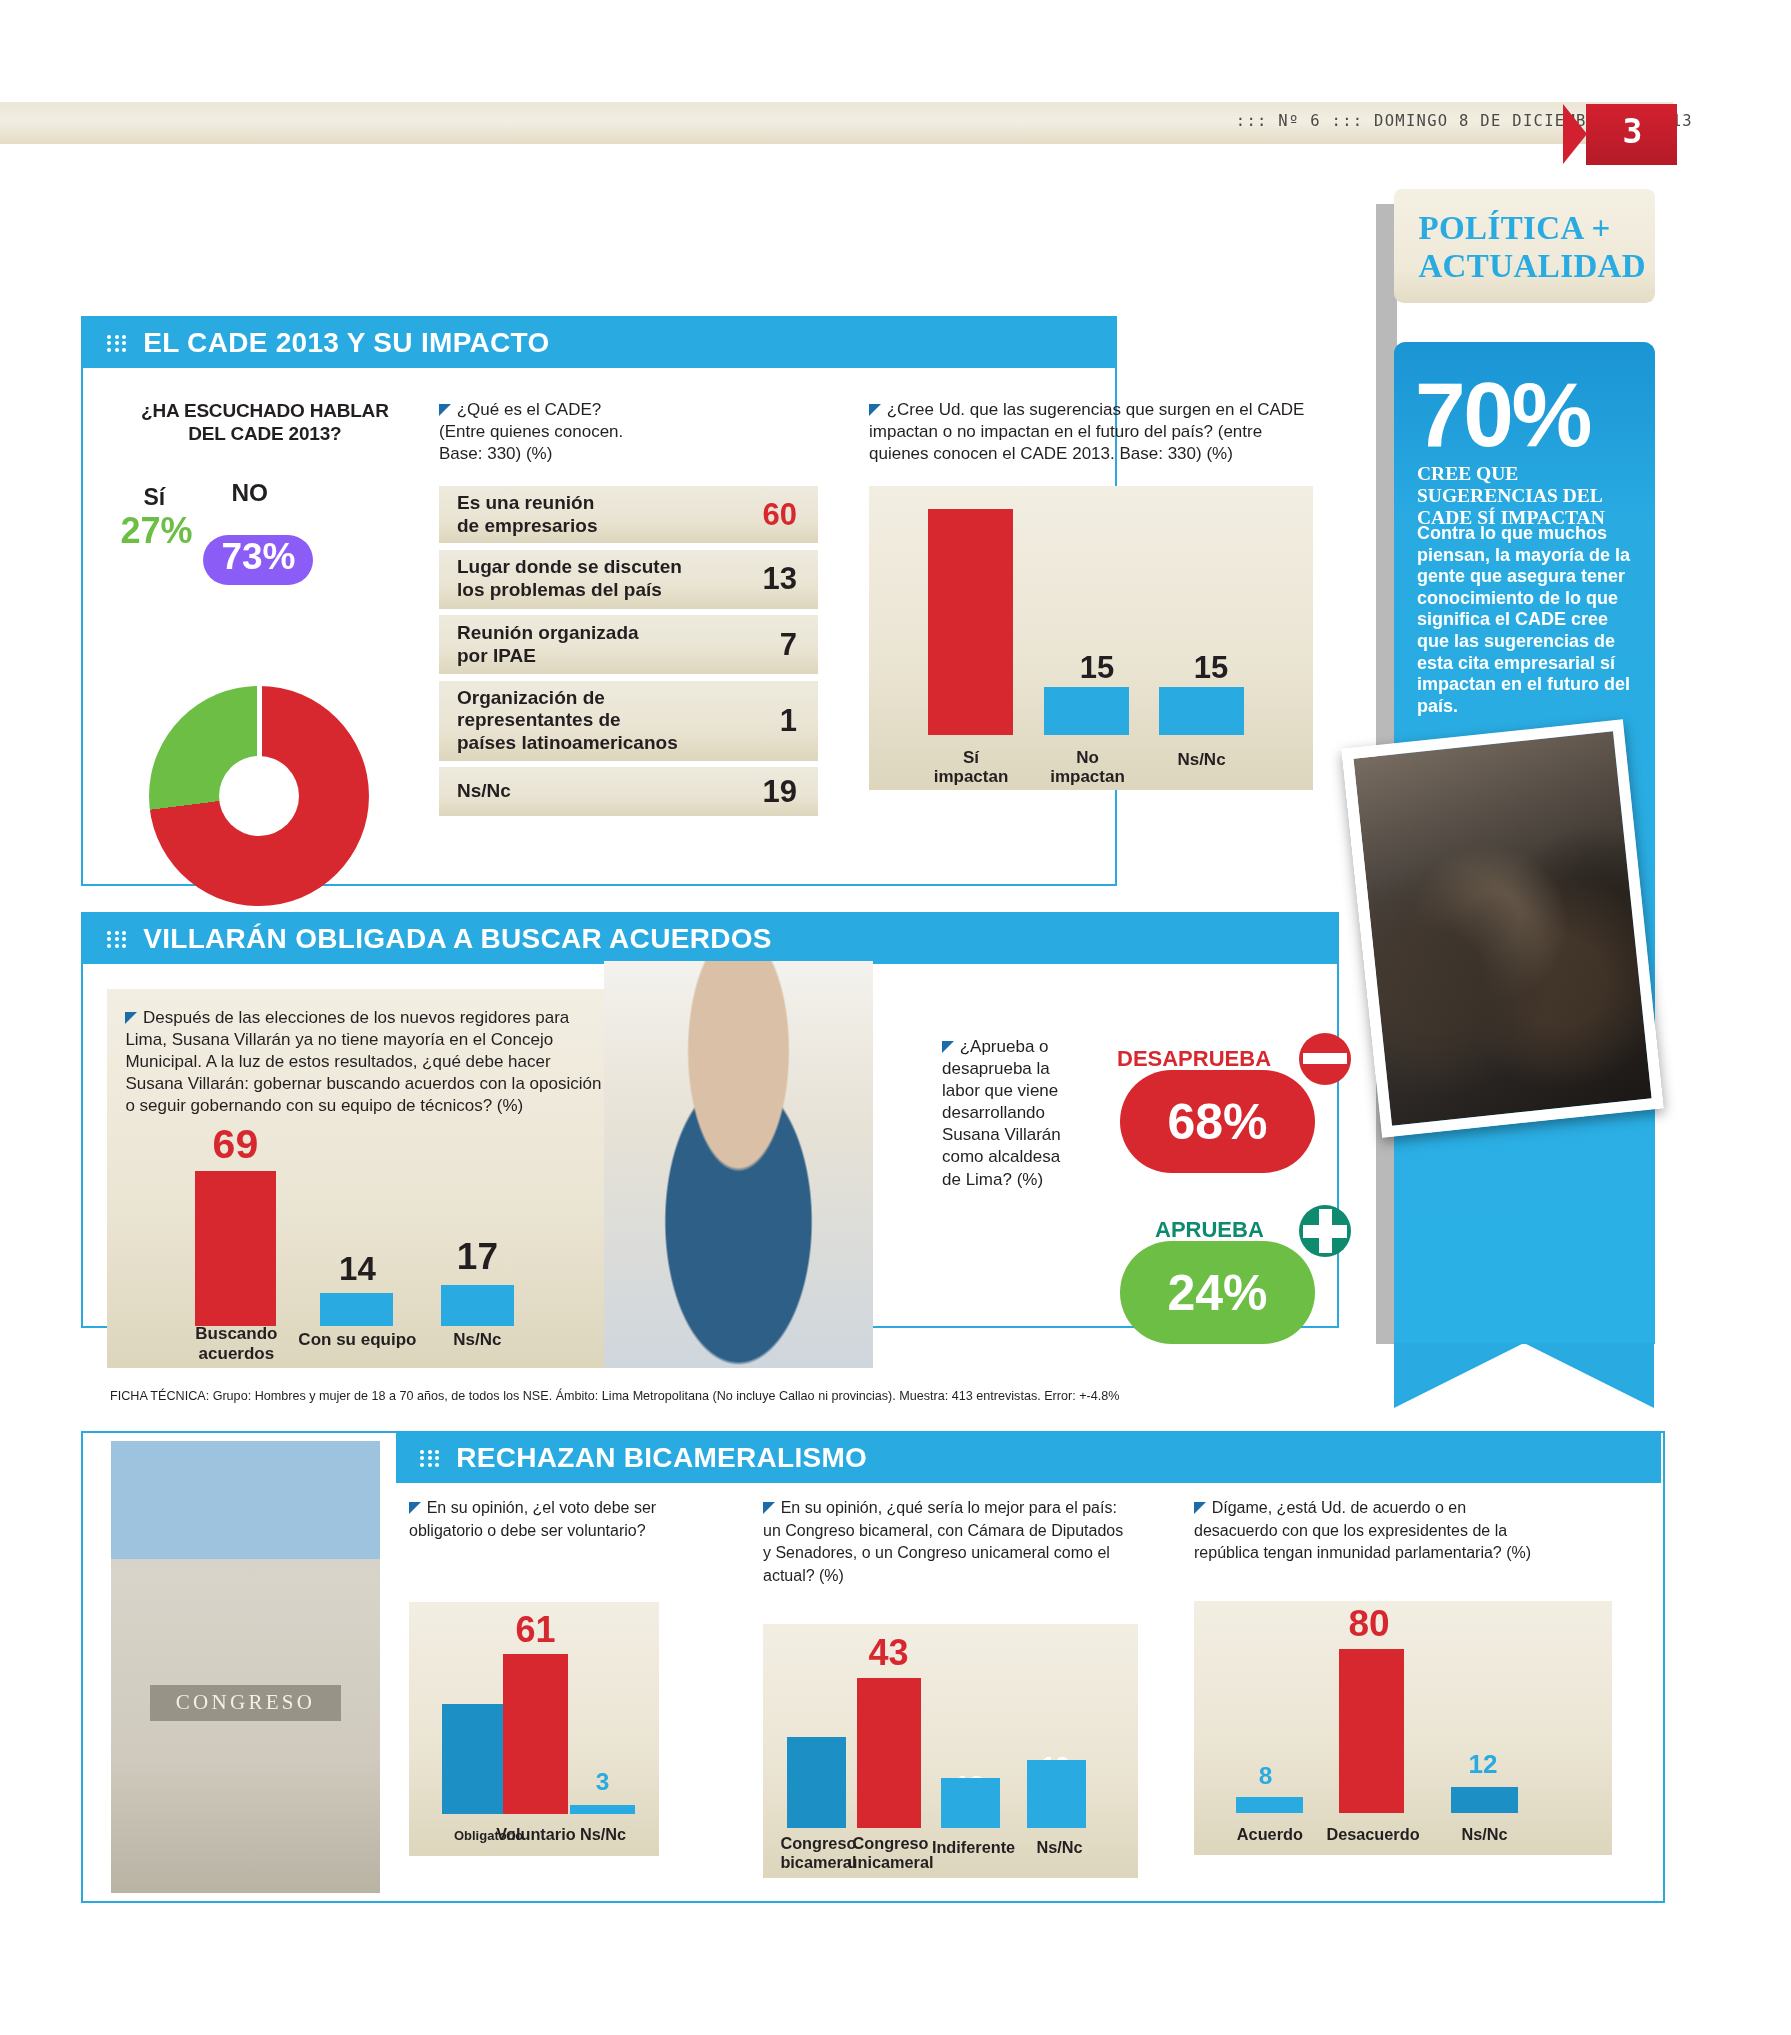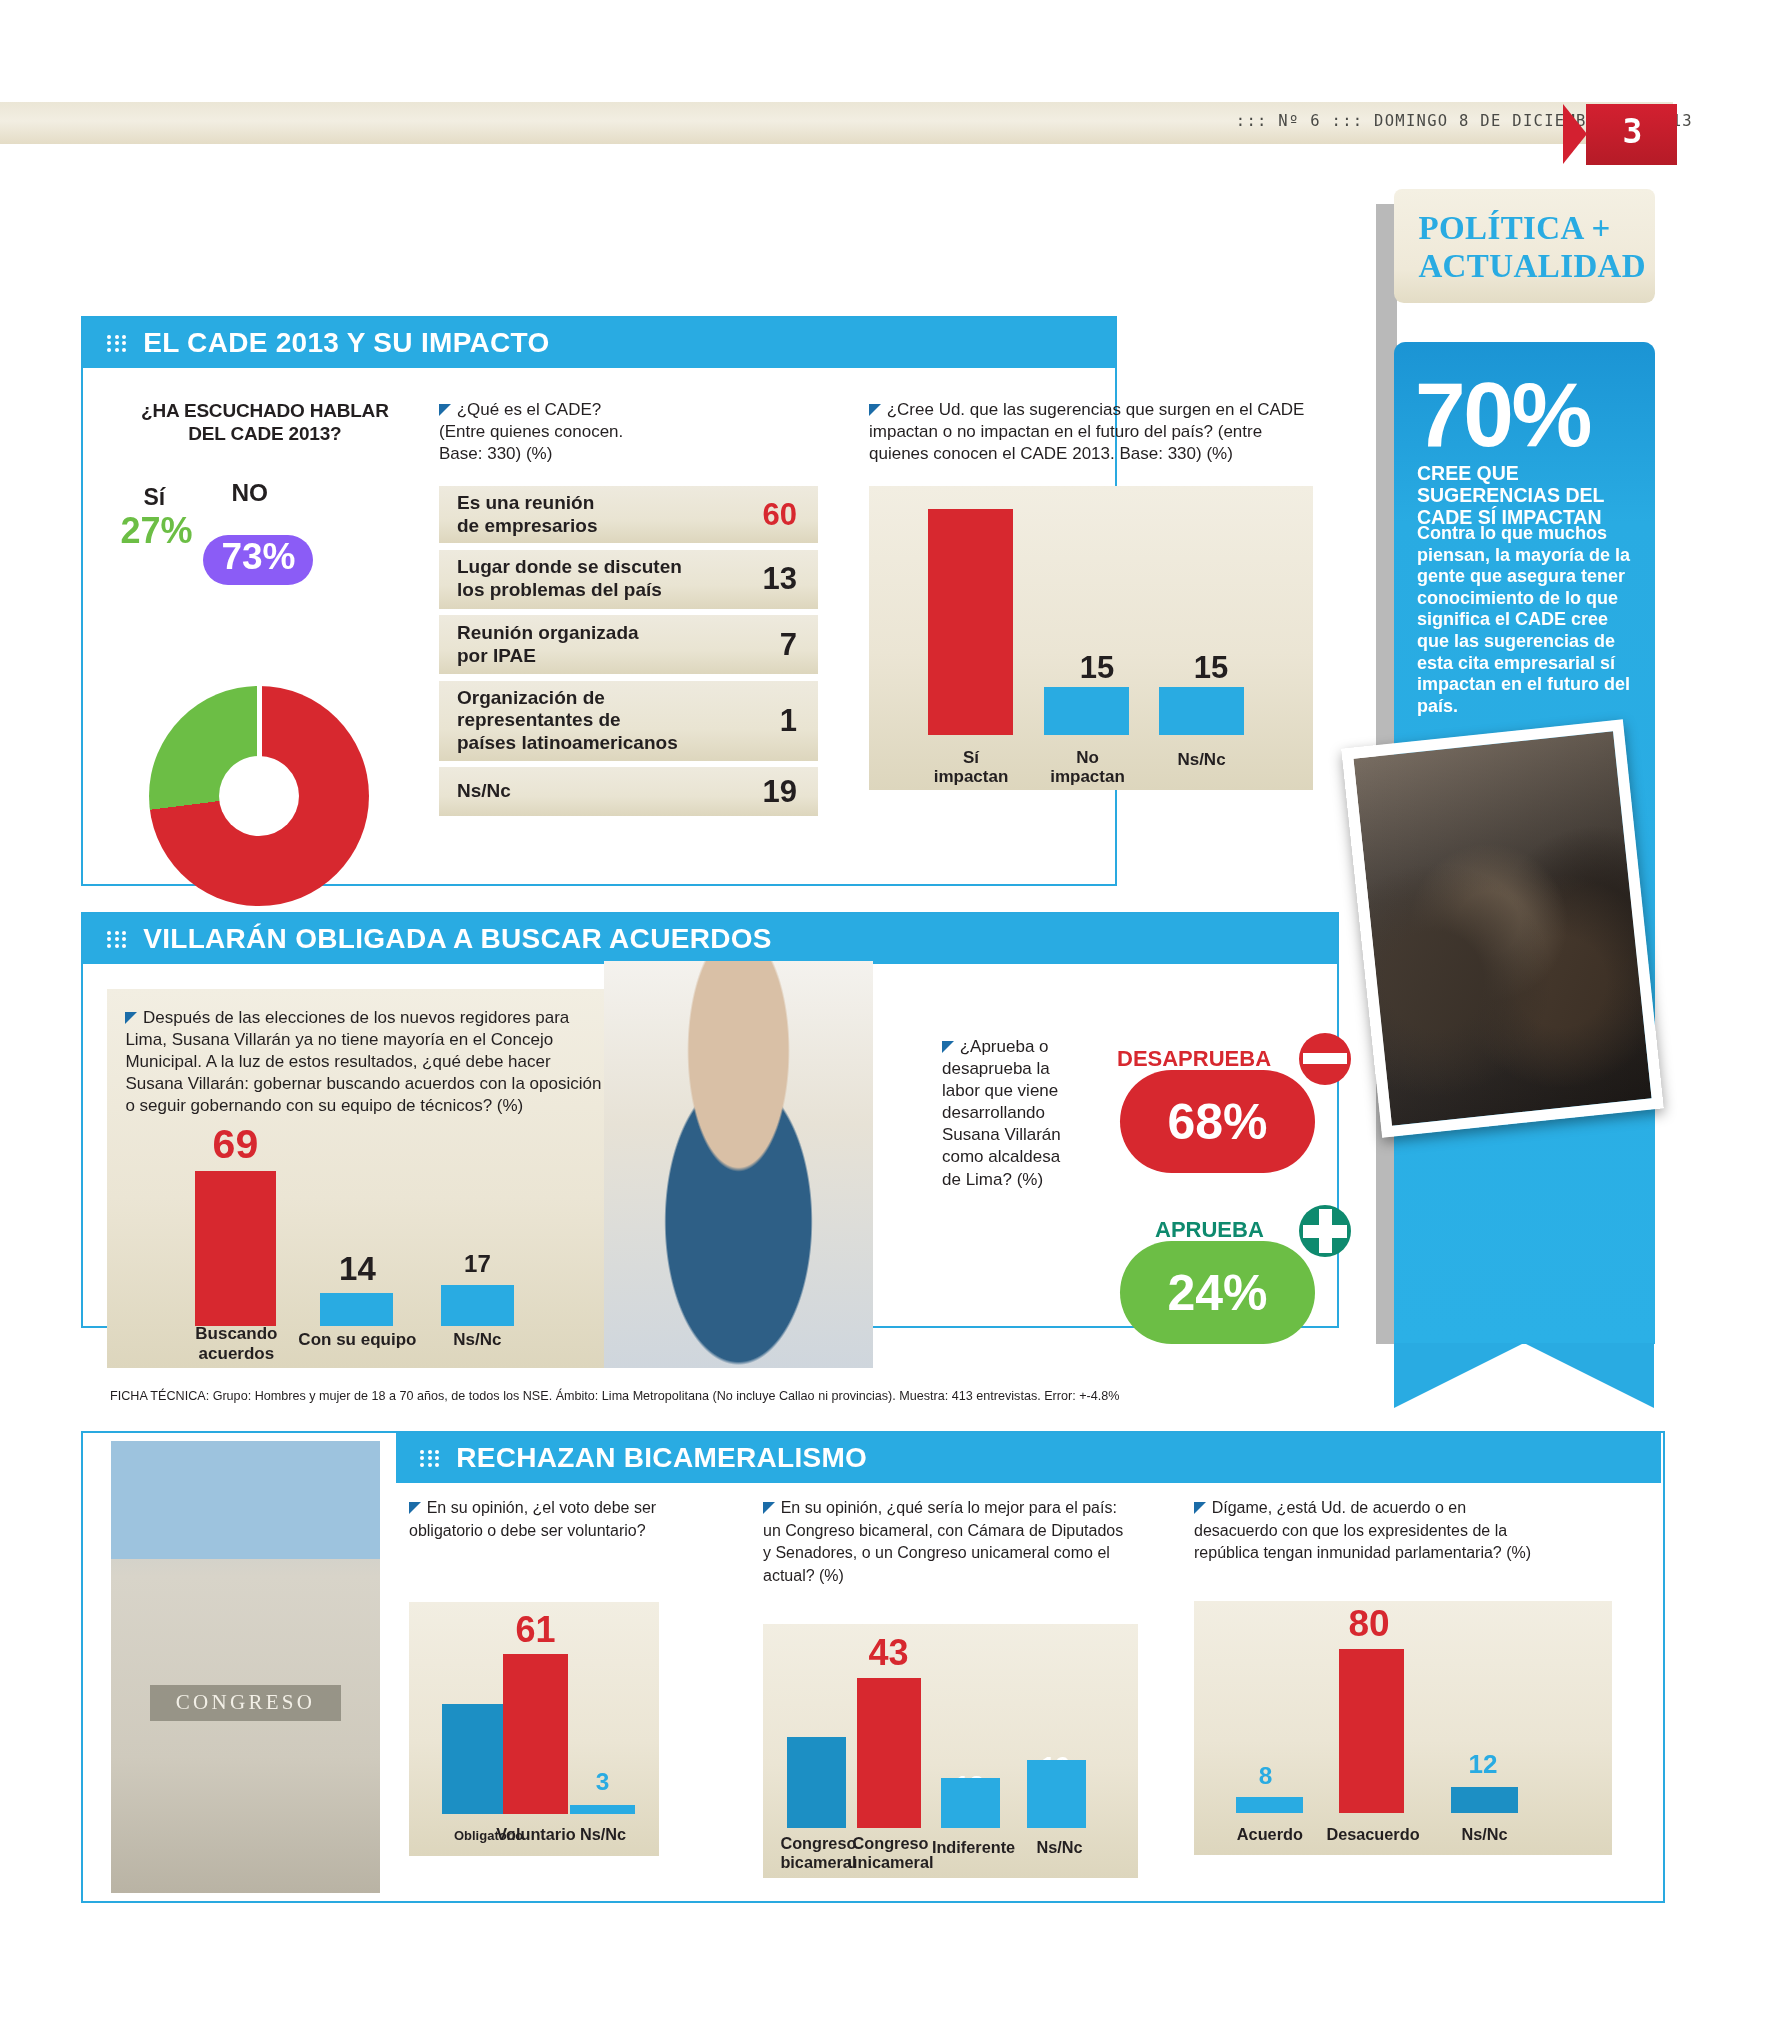--- a/index.html
+++ b/index.html
@@ -153,21 +153,21 @@
   .ribbon-blue {
     position: absolute;
     background: linear-gradient(to bottom, #1b94d4 0%, #29abe2 18%, #2bb0e6 100%);
     border-radius: 11.4px 11.4px 0 0;
   }
   .ribbon-big {
     font-size: 91px; font-weight: bold; color: #fff; line-height: 0.92;
     letter-spacing: -2.4px;
   }
   .ribbon-sub {
-    font-size: 19.5px; font-weight: bold; color: #fff; line-height: 1.12;
+    font-size: 19.5px; font-weight: bold; color: #fff; line-height: 1.12; font-family: Liberation Serif, serif;
   }
   .ribbon-body {
     font-size: 18px; font-weight: bold; color: #fff; line-height: 1.2;
   }
   .ribbon-tail {
     position: absolute; width: 0; height: 0;
   }
 
   
   .photo-audience {
@@ -358,21 +358,21 @@
       <span>o seguir gobernando con su equipo de técnicos? (%)</span>
     </div>
     <div class="barval" style="left:75px; bottom:200px; width:106px; font-size:41px; color:#d7282f;">69</div>
     <div class="bar red" style="left:88px; bottom:42px; width:81px; height:155px;"></div>
     <div class="barlbl" style="left:64px; bottom:4.9px; width:130px;">Buscando<br>acuerdos</div>
 
     <div class="barval" style="left:181px; bottom:80px; width:138px; font-size:33px; color:#231f20;">14</div>
     <div class="bar blue" style="left:213px; bottom:42px; width:73px; height:33px;"></div>
     <div class="barlbl" style="left:181px; bottom:18px; width:138px;">Con su equipo</div>
 
-    <div class="barval" style="left:301px; bottom:90px; width:138px; font-size:24px; color:#231f20;">17</div>
+    <div class="barval" style="left:301px; bottom:90px; width:138px; font-size:37px; color:#231f20;">17</div>
     <div class="bar blue" style="left:334px; bottom:42px; width:73px; height:41px;"></div>
     <div class="barlbl" style="left:301px; bottom:18px; width:138px;">Ns/Nc</div>
   </div>
 
   <div class="photo-villaran" style="left:521px; top:47px; width:269px; height:407px;"></div>
 
   <div style="position:absolute; left:859px; top:122px; width:383px;">
     <div class="qtext" style="position:absolute; left:0; top:0; width:147px;">
       <span class="tri"></span><span>¿Aprueba o</span><br>
       <span>desaprueba la</span><br>

